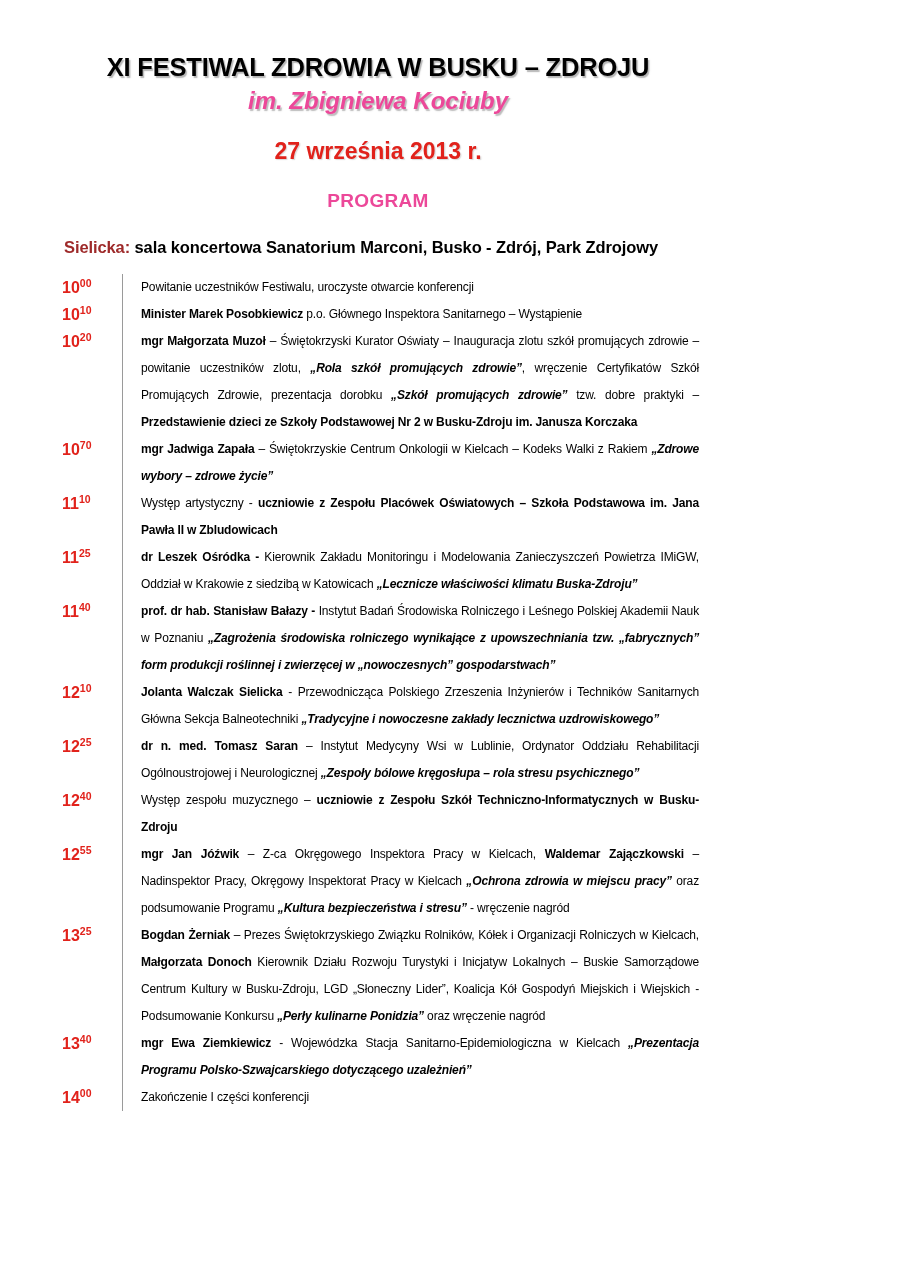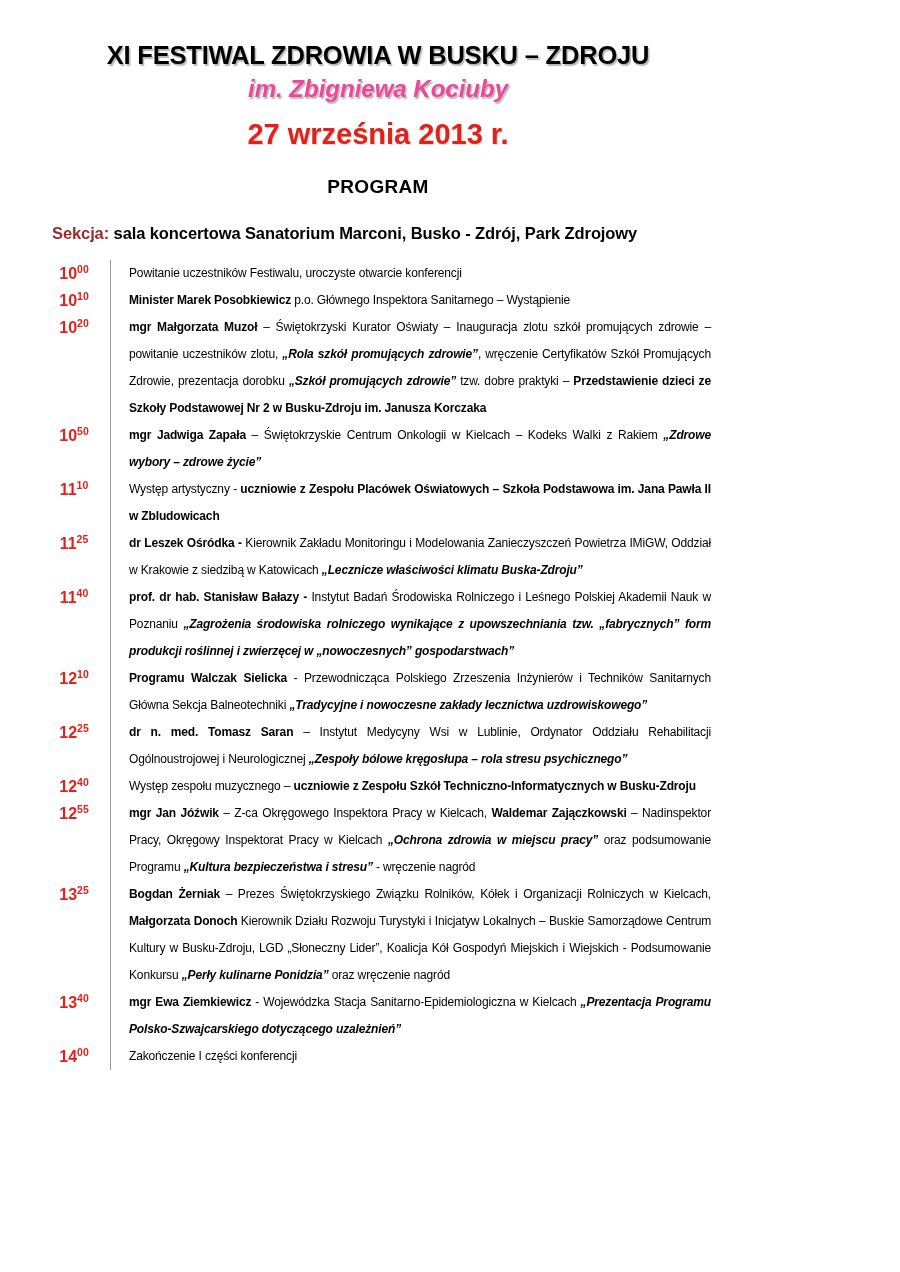--- a/index.html
+++ b/index.html
@@ -12,21 +12,21 @@
     height: 1272px;
     font-family: "Liberation Sans", sans-serif;
     color: #000000;
     overflow: hidden;
   }
   .page {
     position: relative;
     width: 756px;
     height: 1272px;
     box-sizing: border-box;
-    padding: 0;
+    padding: 12px;
   }
 
   
   .header {
     padding-top: 40px;
     text-align: center;
   }
   .title-main {
     font-size: 25.5px;
     font-weight: bold;
@@ -40,31 +40,31 @@
   .title-sub {
     font-size: 24px;
     font-style: italic;
     font-weight: bold;
     line-height: 1.25;
     color: #ec4899;
     text-shadow: 1.5px 1.5px 1.2px rgba(120,120,120,0.5);
     margin-top: 4px;
   }
   .title-date {
-    font-size: 29px;
+    font-size: 23px;
     font-weight: bold;
     color: #e1221b;
     line-height: 1.25;
-    margin-top: 12px;
+    margin-top: 21px;
     text-shadow: 1.2px 1.2px 1.0px rgba(150,150,150,0.35);
   }
   .program-label {
     font-size: 19px;
     font-weight: bold;
-    color: #000000;
+    color: #ec4899;
     margin-top: 24px;
     letter-spacing: 0.3px;
   }
 
   
   .place-line {
     margin-top: 26px;
     padding-left: 52px;
     font-size: 16.5px;
     font-weight: bold;
@@ -82,21 +82,21 @@
     padding-left: 50px;
     padding-right: 45px;
   }
   .row {
     display: flex;
     align-items: flex-start;
   }
   .time-cell {
     flex: 0 0 48px;
     width: 48px;
-    text-align: center;
+    text-align: left;
     font-size: 16px;
     font-weight: bold;
     color: #e1221b;
     line-height: 27px;
     white-space: nowrap;
     padding-right: 0;
   }
   .time-cell sup {
     font-size: 10.5px;
     font-weight: bold;
@@ -130,42 +130,42 @@
 <div class="page">
 
   <div class="header">
     <div class="title-main">XI FESTIWAL ZDROWIA W BUSKU – ZDROJU</div>
     <div class="title-sub">im. Zbigniewa Kociuby</div>
     <div class="title-date">27 września 2013 r.</div>
     <div class="program-label">PROGRAM</div>
   </div>
 
   <div class="place-line">
-    <span class="place-label">Sekcja:</span>
+    <span class="place-label">Sielicka:</span>
     <span>sala koncertowa Sanatorium Marconi, Busko - Zdrój, Park Zdrojowy</span>
   </div>
 
   <div class="schedule">
       <div class="row">
         <div class="time-cell"><span>10</span><sup>00</sup></div>
         <div class="divider"></div>
         <div class="desc-cell">Powitanie uczestników Festiwalu, uroczyste otwarcie konferencji</div>
       </div>
       <div class="row">
         <div class="time-cell"><span>10</span><sup>10</sup></div>
         <div class="divider"></div>
         <div class="desc-cell"><b>Minister Marek Posobkiewicz</b> p.o. Głównego Inspektora Sanitarnego – Wystąpienie</div>
       </div>
       <div class="row">
         <div class="time-cell"><span>10</span><sup>20</sup></div>
         <div class="divider"></div>
         <div class="desc-cell"><b>mgr Małgorzata Muzoł</b> – Świętokrzyski Kurator Oświaty – Inauguracja zlotu szkół promujących zdrowie – powitanie uczestników zlotu, <span class="bi">„Rola szkół promujących zdrowie”</span>, wręczenie Certyfikatów Szkół Promujących Zdrowie, prezentacja dorobku <span class="bi">„Szkół promujących zdrowie”</span> tzw. dobre praktyki – <b>Przedstawienie dzieci ze Szkoły Podstawowej Nr 2 w Busku-Zdroju im. Janusza Korczaka</b></div>
       </div>
       <div class="row">
-        <div class="time-cell"><span>10</span><sup>50</sup></div>
+        <div class="time-cell"><span>10</span><sup>70</sup></div>
         <div class="divider"></div>
         <div class="desc-cell"><b>mgr Jadwiga Zapała</b> – Świętokrzyskie Centrum Onkologii w Kielcach – Kodeks Walki z Rakiem <span class="bi">„Zdrowe wybory – zdrowe życie”</span></div>
       </div>
       <div class="row">
         <div class="time-cell"><span>11</span><sup>10</sup></div>
         <div class="divider"></div>
         <div class="desc-cell">Występ artystyczny - <b>uczniowie z Zespołu Placówek Oświatowych – Szkoła Podstawowa im. Jana Pawła II w Zbludowicach</b></div>
       </div>
       <div class="row">
         <div class="time-cell"><span>11</span><sup>25</sup></div>
@@ -173,21 +173,21 @@
         <div class="desc-cell"><b>dr Leszek Ośródka -</b> Kierownik Zakładu Monitoringu i Modelowania Zanieczyszczeń Powietrza IMiGW, Oddział w Krakowie z siedzibą w Katowicach <span class="bi">„Lecznicze właściwości klimatu Buska-Zdroju”</span></div>
       </div>
       <div class="row">
         <div class="time-cell"><span>11</span><sup>40</sup></div>
         <div class="divider"></div>
         <div class="desc-cell"><b>prof. dr hab. Stanisław Bałazy -</b> Instytut Badań Środowiska Rolniczego i Leśnego Polskiej Akademii Nauk w Poznaniu <span class="bi">„Zagrożenia środowiska rolniczego wynikające z upowszechniania tzw. „fabrycznych” form produkcji roślinnej i zwierzęcej w „nowoczesnych” gospodarstwach”</span></div>
       </div>
       <div class="row">
         <div class="time-cell"><span>12</span><sup>10</sup></div>
         <div class="divider"></div>
-        <div class="desc-cell"><b>Programu Walczak Sielicka</b> - Przewodnicząca Polskiego Zrzeszenia Inżynierów i Techników Sanitarnych Główna Sekcja Balneotechniki <span class="bi">„Tradycyjne i nowoczesne zakłady lecznictwa uzdrowiskowego”</span></div>
+        <div class="desc-cell"><b>Jolanta Walczak Sielicka</b> - Przewodnicząca Polskiego Zrzeszenia Inżynierów i Techników Sanitarnych Główna Sekcja Balneotechniki <span class="bi">„Tradycyjne i nowoczesne zakłady lecznictwa uzdrowiskowego”</span></div>
       </div>
       <div class="row">
         <div class="time-cell"><span>12</span><sup>25</sup></div>
         <div class="divider"></div>
         <div class="desc-cell"><b>dr n. med. Tomasz Saran</b> – Instytut Medycyny Wsi w Lublinie, Ordynator Oddziału Rehabilitacji Ogólnoustrojowej i Neurologicznej <span class="bi">„Zespoły bólowe kręgosłupa – rola stresu psychicznego”</span></div>
       </div>
       <div class="row">
         <div class="time-cell"><span>12</span><sup>40</sup></div>
         <div class="divider"></div>
         <div class="desc-cell">Występ zespołu muzycznego – <b>uczniowie z Zespołu Szkół Techniczno-Informatycznych w Busku-Zdroju</b></div>

